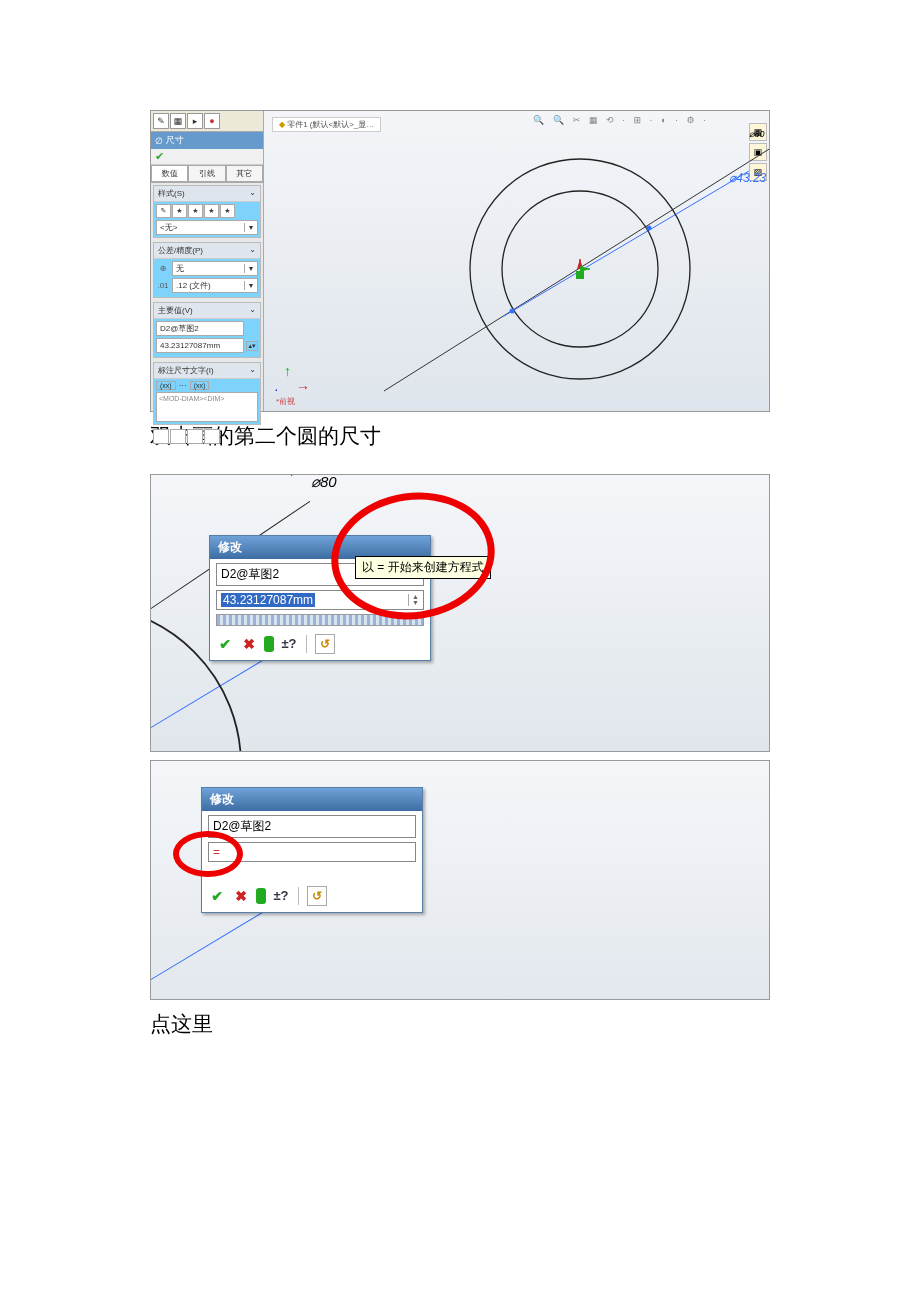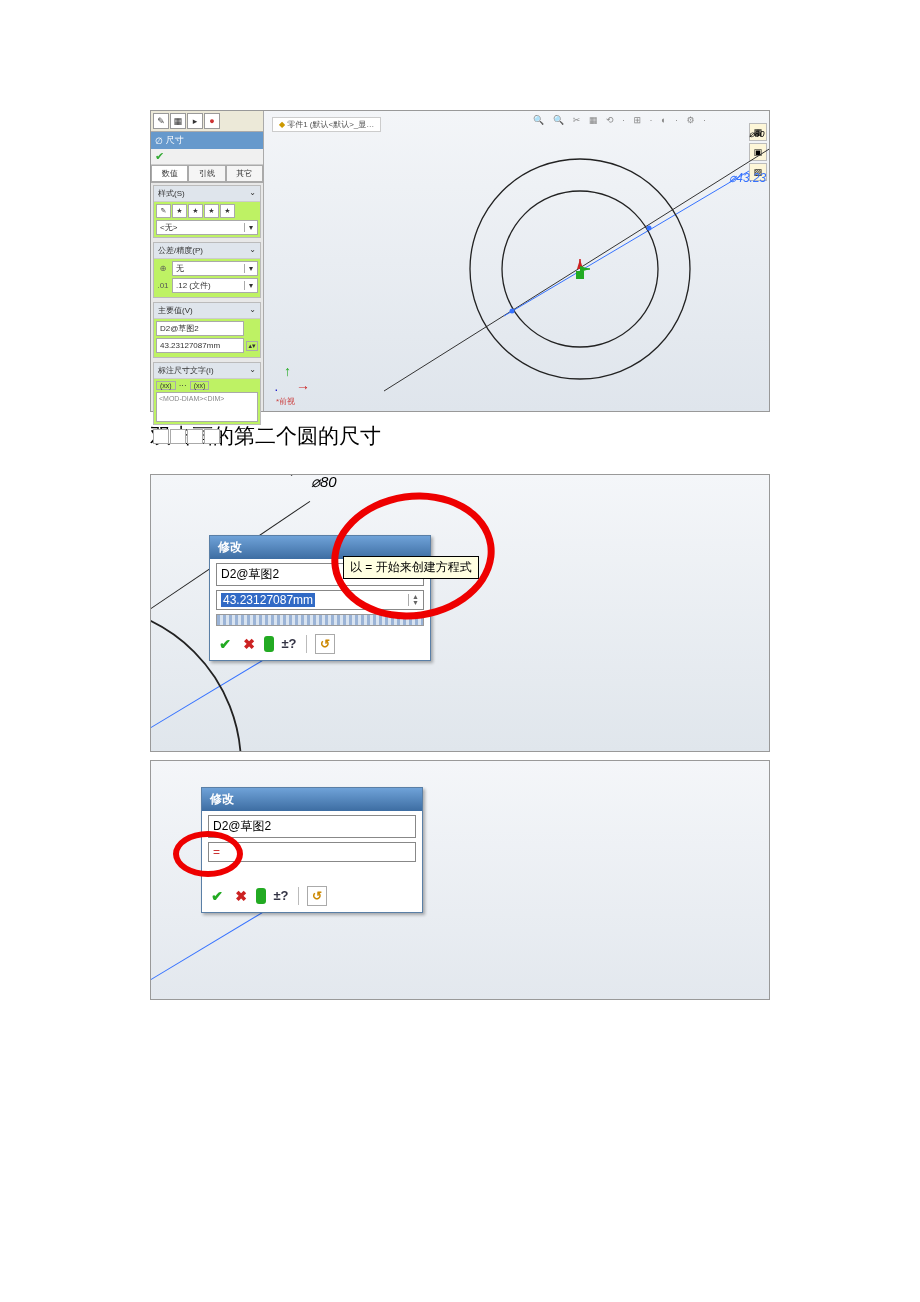--- a/index.html
+++ b/index.html
@@ -9,21 +9,21 @@
   
   .fig1{height:300px;display:flex;position:relative}
   .sw-panel{width:112px;background:#e8e8e8;border-right:1px solid #aaa;font-size:8px;color:#333;display:flex;flex-direction:column}
   .sw-toolbar{display:flex;gap:1px;padding:2px;background:#ece9d8;border-bottom:1px solid #aaa}
   .sw-toolbar span{width:14px;height:14px;border:1px solid #999;display:flex;align-items:center;justify-content:center;font-size:9px;background:#fff}
   .sw-title{background:#6699cc;color:#fff;padding:2px 4px;font-size:9px;display:flex;align-items:center;gap:3px}
   .sw-check{color:#3a3;font-size:11px;padding:1px 4px;background:#f0f0f0;border-bottom:1px solid #ccc}
   .sw-tabs{display:flex;background:#0ea5e9;border-bottom:1px solid #aaa}
   .sw-tab{flex:1;font-size:8px;text-align:center;padding:2px 1px;border:1px solid #aaa;background:#f5f5f5}
   .sw-tab.act{background:#fff}
-  .sw-section{border:1px solid #bbb;margin:2px;background:#bef264}
+  .sw-section{border:1px solid #bbb;margin:2px;background:#7dd3fc}
   .sw-sec-title{font-size:8px;padding:2px 4px;background:#dfe5ec;border-bottom:1px solid #ccc;display:flex;justify-content:space-between}
   .sw-sec-body{padding:2px}
   .sw-style-icons{display:flex;gap:1px;margin-bottom:2px}
   .sw-style-icons span{width:13px;height:12px;border:1px solid #aaa;background:#fff;font-size:7px;display:flex;align-items:center;justify-content:center}
   .sw-select{display:flex;align-items:center;border:1px solid #aaa;background:#fff;font-size:8px;height:13px}
   .sw-select span:first-child{flex:1;padding:0 3px}
   .sw-select .arr{width:12px;text-align:center;border-left:1px solid #aaa}
   .sw-row{display:flex;align-items:center;gap:2px;margin-bottom:2px}
   .sw-row .ic{width:14px;height:13px;font-size:8px;display:flex;align-items:center;justify-content:center;color:#555}
   .sw-input{border:1px solid #aaa;background:#fff;font-size:8px;padding:1px 3px;width:80px;height:11px;display:flex;align-items:center}
@@ -218,21 +218,21 @@
         <div class="dlg-actions">
           <span class="act-ico" style="color:#2a2">✔</span>
           <span class="act-ico" style="color:#c22">✖</span>
           <span class="act-ico" style="color:#c22;font-size:10px;background:#2a2;border-radius:3px;width:10px;height:16px"></span>
           <span class="act-ico" style="color:#334;font-size:13px">±?</span>
           <span class="act-sep"></span>
           <span class="act-ico" style="border:1px solid #aaa;color:#c80;font-size:12px">↺</span>
         </div>
       </div>
     </div>
-    <div class="tooltip" style="left:192px;top:81px">以 = 开始来创建方程式</div>
+    <div class="tooltip" style="left:204px;top:81px">以 = 开始来创建方程式</div>
     <div class="redmark" style="left:180px;top:18px;width:150px;height:112px;transform:rotate(-8deg)"></div>
   </div>
 
   <div class="figure fig3">
     <div class="sketchline" style="left:-40px;top:5px;width:240px;transform:rotate(-34deg)"></div>
     <div class="sketchline blue" style="left:-20px;top:230px;width:260px;transform:rotate(-31deg)"></div>
     <div class="dlg" style="left:50px;top:26px;width:220px">
       <div class="dlg-title">修改</div>
       <div class="dlg-body">
         <div class="dlg-field">
@@ -247,14 +247,15 @@
           <span class="act-ico" style="color:#c22">✖</span>
           <span class="act-ico" style="background:#2a2;border-radius:3px;width:10px;height:16px"></span>
           <span class="act-ico" style="color:#334;font-size:13px">±?</span>
           <span class="act-sep"></span>
           <span class="act-ico" style="border:1px solid #aaa;color:#c80;font-size:12px">↺</span>
         </div>
       </div>
     </div>
     <div class="redmark" style="left:22px;top:70px;width:58px;height:34px;border-width:6px"></div>
   </div>
+  <div class="caption">点这里</div>
 
 </div>
 
 </body></html>

